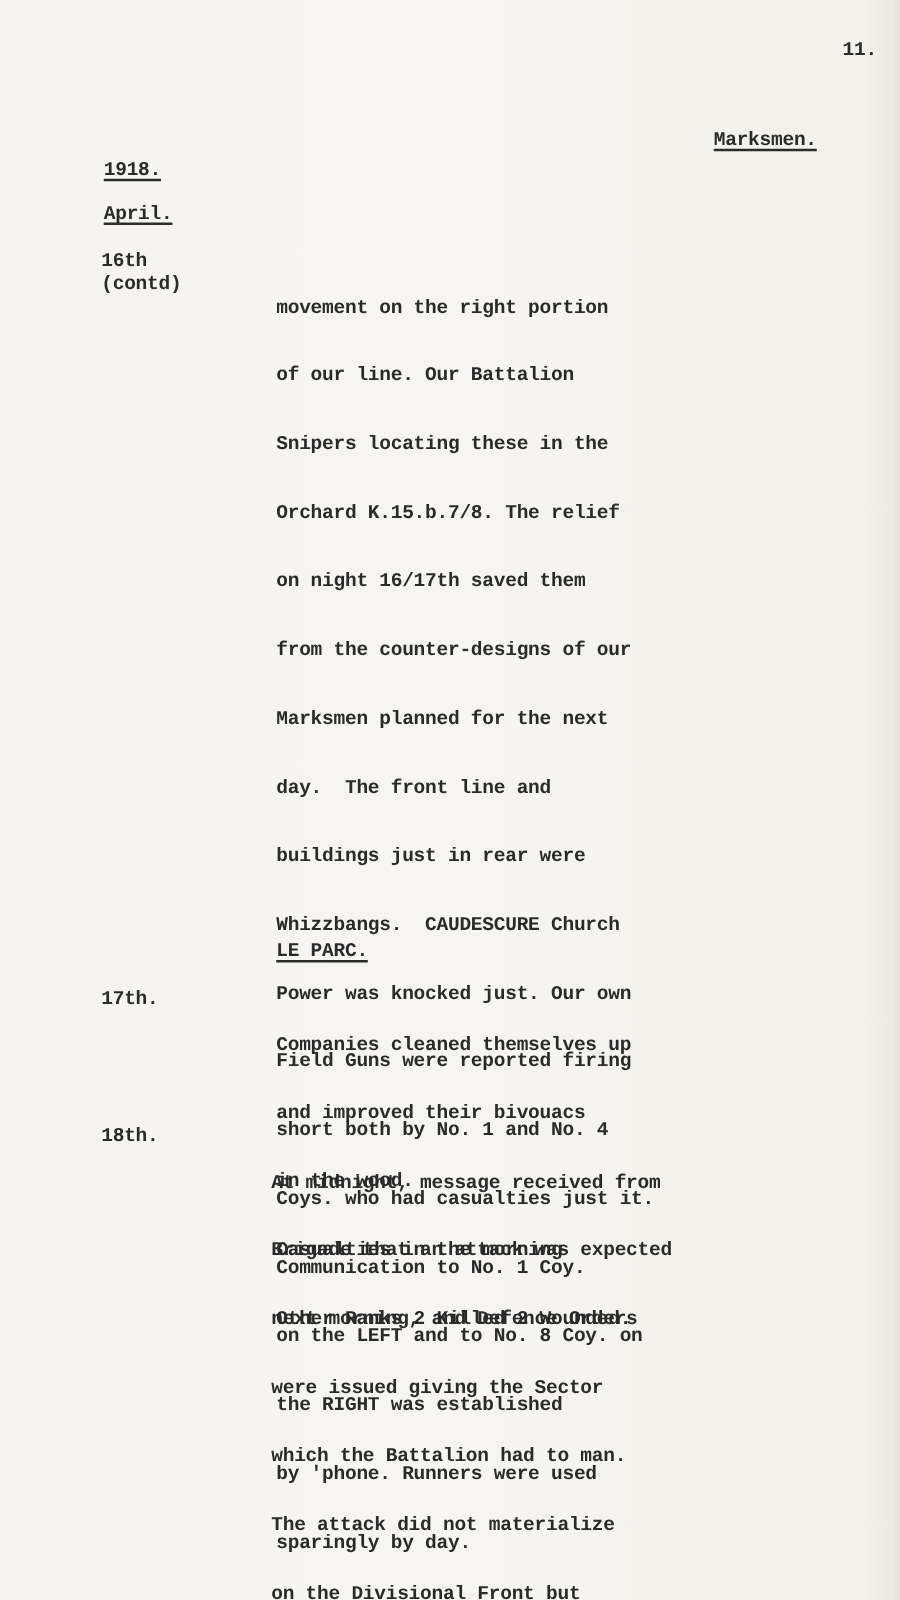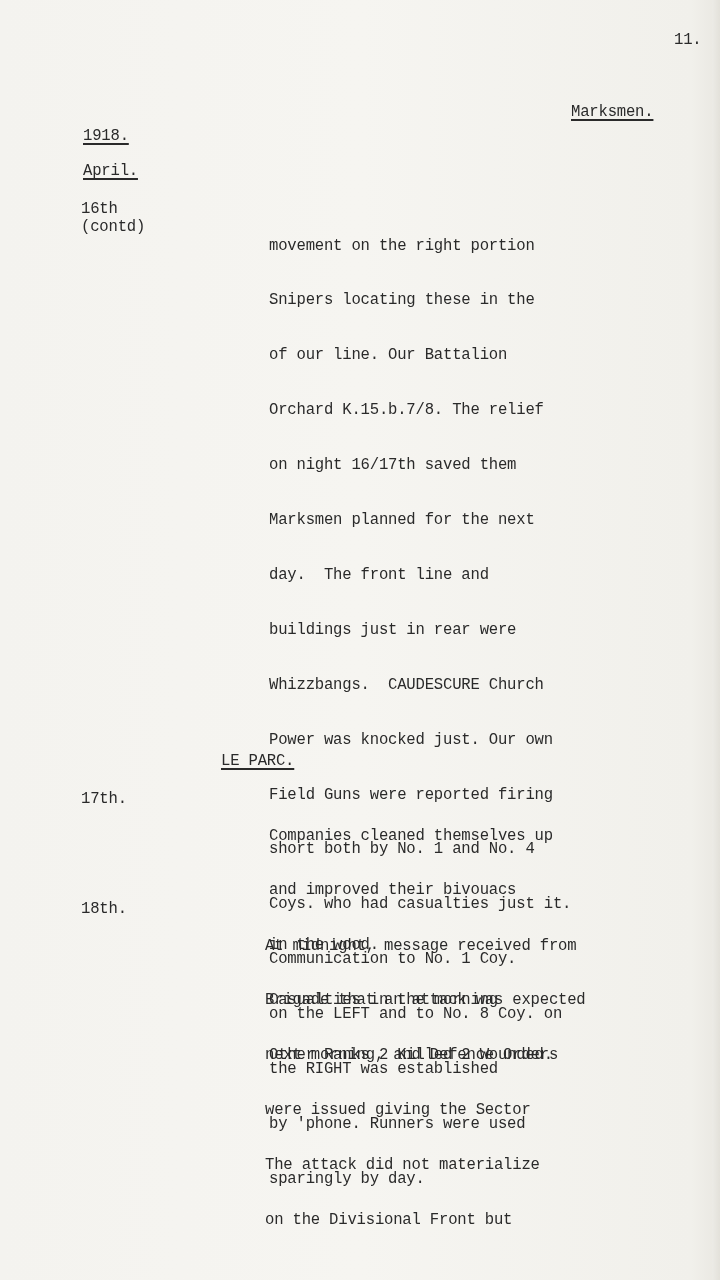--- a/index.html
+++ b/index.html
@@ -27,60 +27,61 @@
       right: 0; top: 0;
       width: 8px;
       height: 1280px;
       background: linear-gradient(90deg, #ecebe6, #e3e1da);
     }
     .tx {
       position: absolute;
       font-size: 15.6px;
       line-height: 18.3px;
       white-space: pre;
-      font-weight: normal;
+      font-weight: bold;
       letter-spacing: -0.2px;
     }
     .ul {
       text-decoration: underline;
       text-decoration-thickness: 1.5px;
       text-underline-offset: 3px;
     }
     .page-number { left: 674px; top: 31px; }
     .appendix { left: 571px; top: 103px; }
     .year { left: 83px; top: 127px; }
     .month { left: 83px; top: 162px; text-align: center; }
     .date-16 { left: 81px; top: 200px; }
     .body-16 { left: 221px; top: 200px; }
     .le-parc { left: 221px; top: 752px; }
     .date-17 { left: 81px; top: 790px; }
     .body-17 { left: 221px; top: 790px; }
     .date-18 { left: 81px; top: 900px; }
     .body-18 { left: 217px; top: 900px; }
-    .line { display: block; margin-left: 48px; }
+    .line { display: block; }
   </style>
 </head>
 <body>
 
 <div class="page">
   <div class="edge"></div>
 
   <div class="tx page-number">11.</div>
   <div class="tx appendix ul">Marksmen.</div>
   <div class="tx year ul">1918.</div>
   <div class="tx month ul">April.</div>
 
   <div class="tx date-16">16th
 (contd)</div>
   <div class="tx body-16">
     <span class="line">movement on the right portion</span>
+    <span class="line">of our line. Our Battalion</span>
     <span class="line">Snipers locating these in the</span>
-    <span class="line">of our line. Our Battalion</span>
     <span class="line">Orchard K.15.b.7/8. The relief</span>
     <span class="line">on night 16/17th saved them</span>
+    <span class="line">from the counter-designs of our</span>
     <span class="line">Marksmen planned for the next</span>
     <span class="line">day.  The front line and</span>
     <span class="line">buildings just in rear were</span>
     <span class="line">Whizzbangs.  CAUDESCURE Church</span>
     <span class="line">Power was knocked just. Our own</span>
     <span class="line">Field Guns were reported firing</span>
     <span class="line">short both by No. 1 and No. 4</span>
     <span class="line">Coys. who had casualties just it.</span>
     <span class="line">Communication to No. 1 Coy.</span>
     <span class="line">on the LEFT and to No. 8 Coy. on</span>
@@ -108,20 +109,21 @@
     <span class="line">Casualties in the morning</span>
     <span class="line">Other Ranks 2 Killed 2 Wounded.</span>
   </div>
 
   <div class="tx date-18">18th.</div>
   <div class="tx body-18">
     <span class="line">At midnight, message received from</span>
     <span class="line">Brigade that an attack was expected</span>
     <span class="line">next morning, and Defence Orders</span>
     <span class="line">were issued giving the Sector</span>
+    <span class="line">which the Battalion had to man.</span>
     <span class="line">The attack did not materialize</span>
     <span class="line">on the Divisional Front but</span>
     
     
     
     
     
     
     
     

